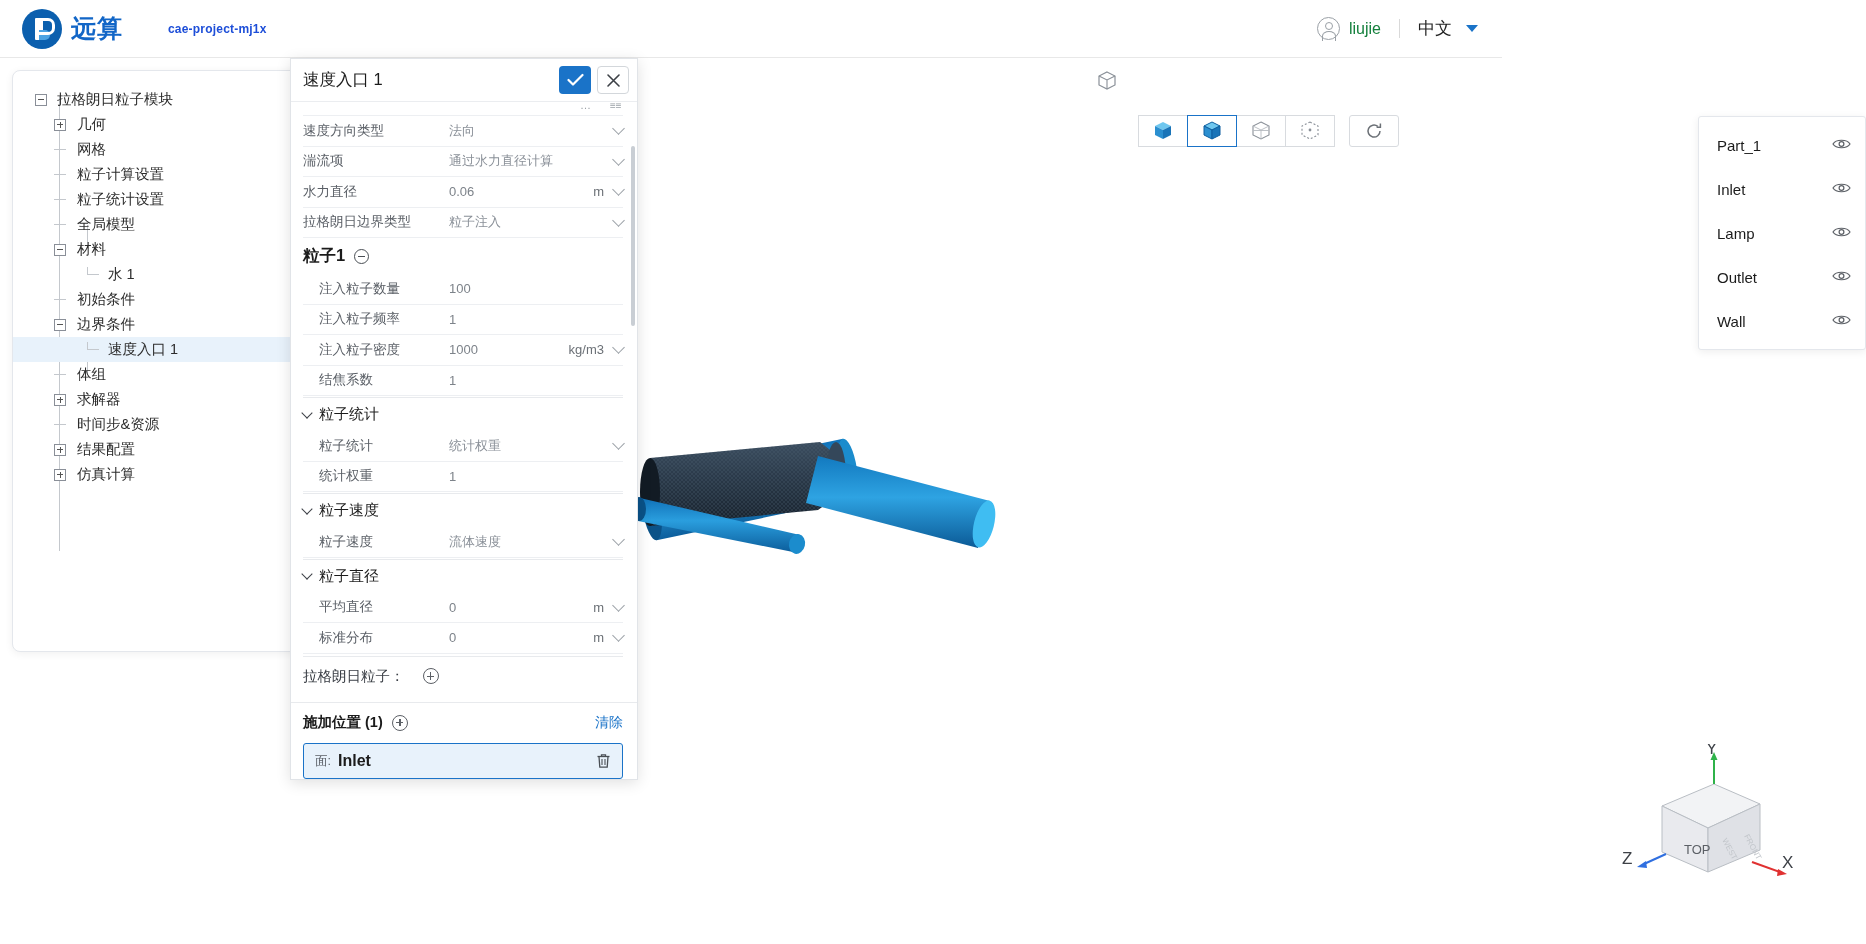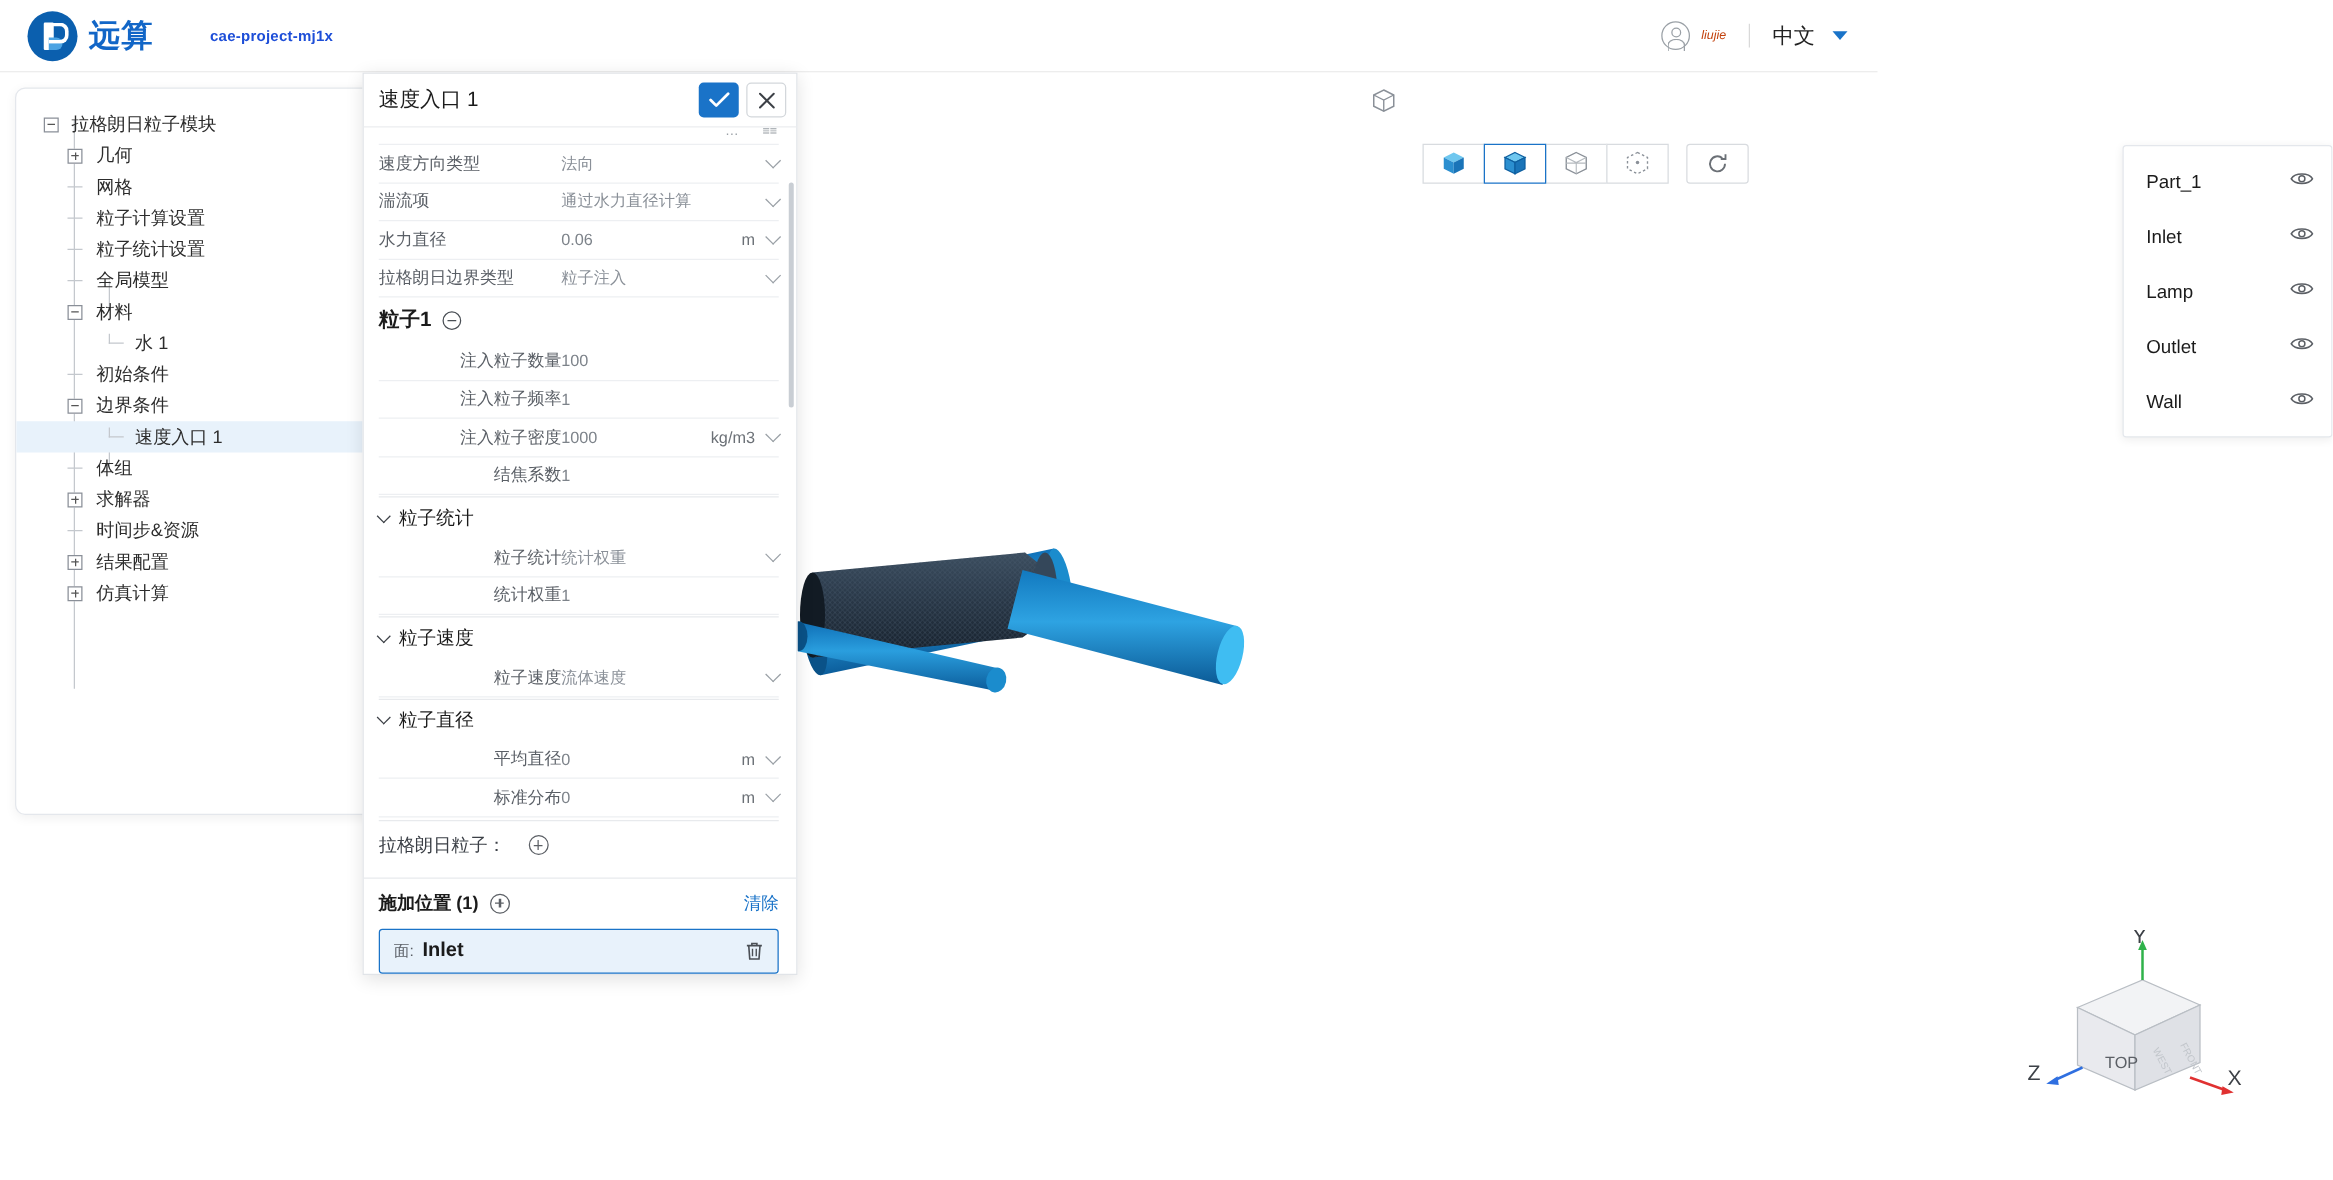--- a/index.html
+++ b/index.html
@@ -53,21 +53,21 @@
   }
   .avatar-ic::before {
     content: ""; position: absolute; left: 7.5px; top: 4px;
     width: 6px; height: 6px; border-radius: 50%; border: 1.3px solid #9aa0a6;
   }
   .avatar-ic::after {
     content: ""; position: absolute; left: 4.5px; top: 12.5px;
     width: 12px; height: 9px; border-radius: 50% 50% 0 0;
     border: 1.3px solid #9aa0a6; border-bottom: none;
   }
-  .user-name { font-size: 10px; color: #c2410c; font-style: italic; }
+  .user-name { font-size: 16px; color: #15803d; }
   .divider-v { width: 1px; height: 19px; background: #d9d9d9; margin: 0 18px; }
   .lang { font-size: 17px; color: #222; }
   .caret-down {
     width: 0; height: 0; margin-left: 14px;
     border-left: 6px solid transparent; border-right: 6px solid transparent;
     border-top: 7px solid #1a73c8;
   }
 
   
   .viewport {
@@ -179,21 +179,21 @@
   }
   .partial-row .pm2 {
     position: absolute; left: 307px; top: -2px; font-size: 10px; color: #9aa0a6;
   }
 
   .frow {
     display: flex; align-items: center; height: 30.5px;
     border-bottom: 1px solid #edeff2; position: relative;
   }
   .frow .fl { font-size: 13.5px; color: #5a5f66; width: 146px; flex: none; }
-  .frow.indent .fl { padding-left: 16px; text-align: right; }
+  .frow.indent .fl { padding-left: 16px; }
   .fv { font-size: 13px; color: #8a9098; flex: 1; }
   .fv.dark { color: #7d838a; }
   .chev {
     width: 9px; height: 9px; border-right: 1.4px solid #9aa0a6;
     border-bottom: 1.4px solid #9aa0a6; transform: rotate(45deg);
     margin-left: 6px; margin-top: -4px; flex: none;
   }
   .unit { font-size: 13px; color: #6b7076; margin-right: 4px; white-space: nowrap; }
   .unit-wrap { display: flex; align-items: center; }
   .sec-title {

